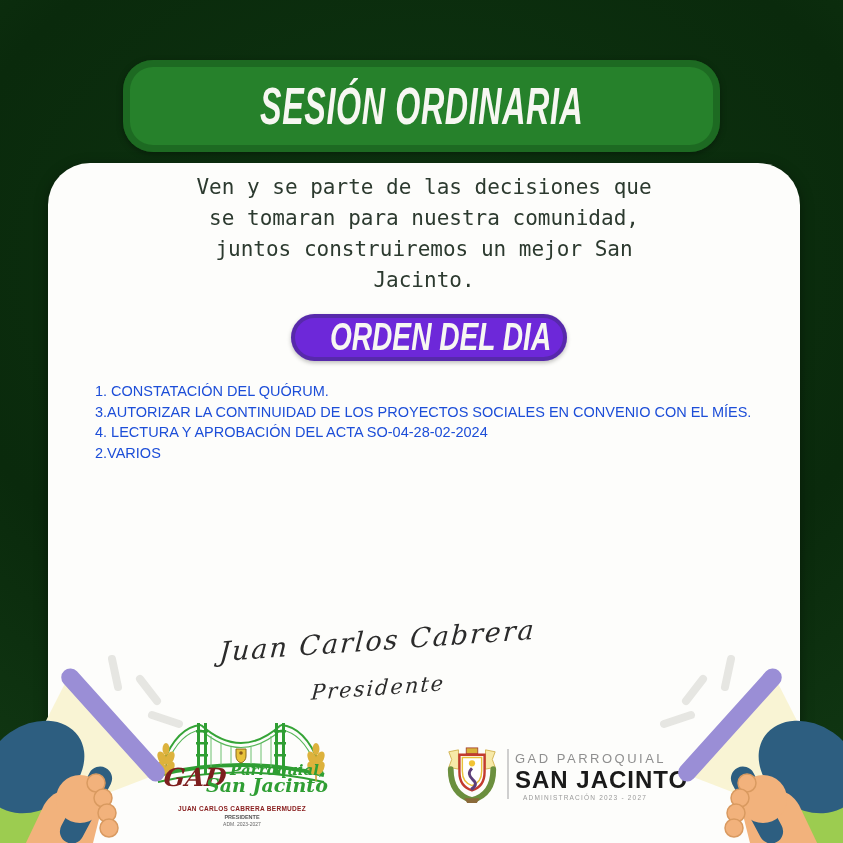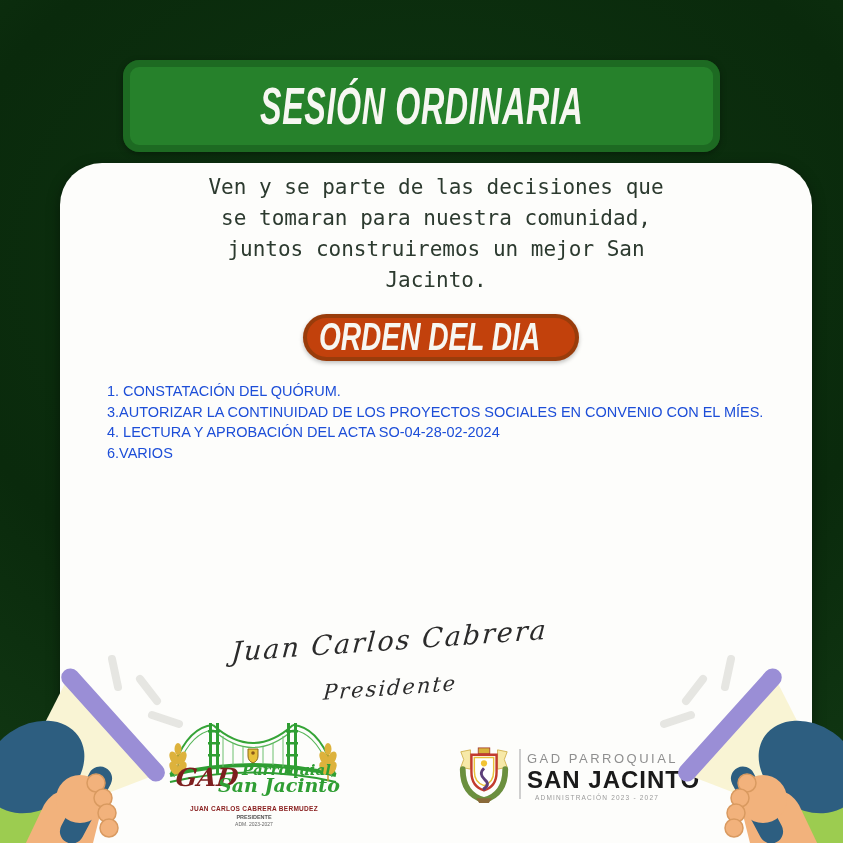--- a/index.html
+++ b/index.html
@@ -8,46 +8,45 @@
     font-family:"Liberation Sans",sans-serif;
     background:#0b2c0d;
   }
   .poster{
     position:relative;width:843px;height:843px;overflow:hidden;
     background:radial-gradient(120% 95% at 50% 32%, #0e3511 0%, #0a2a0c 48%, #164218 100%);
   }
   
   .banner{
     position:absolute;left:123px;top:60px;width:597px;height:92px;
-    background:#26812b;border-radius:16px;
+    background:#26812b;border-radius:30px;
     box-shadow:inset 0 0 0 7px rgba(8,46,10,.28), 0 2px 6px rgba(0,0,0,.35);
     display:flex;align-items:center;justify-content:center;
   }
   .banner-text{
     color:#f7f7f2;font-weight:bold;font-style:italic;font-size:52px;
     letter-spacing:1px;white-space:nowrap;
     display:inline-block;transform:scaleX(.62);transform-origin:center;
   }
   
   .card{
     position:absolute;left:48px;top:163px;width:752px;height:680px;
     background:#fdfdfb;border-radius:42px 42px 0 0;
     box-shadow:0 4px 14px rgba(0,0,0,.4);
-    margin-left:12px;
   }
   .intro{
     position:absolute;left:80px;top:9px;width:592px;
     text-align:center;font-family:"DejaVu Sans Mono",monospace;
     font-size:21px;line-height:31px;color:#2c3a2f;white-space:pre-line;
   }
   .pill{
     position:absolute;left:243px;top:151px;width:276px;height:47px;
-    background:#c2410c;border-radius:24px;
+    background:#6d28d9;border-radius:24px;
     box-shadow:inset 0 0 0 4px rgba(8,46,10,.22), 0 2px 4px rgba(0,0,0,.25);
-    display:flex;align-items:center;justify-content:flex-end;
+    display:flex;align-items:center;justify-content:flex-start;
   }
   .pill-text{
     color:#f7f7f2;font-weight:bold;font-style:italic;font-size:38px;
     white-space:nowrap;display:inline-block;transform:scaleX(.74);transform-origin:center;
   }
   .agenda{
     position:absolute;left:47px;top:218px;width:706px;
     font-size:14.5px;line-height:20.5px;color:#1d4ed8;
   }
   .agenda-item{white-space:pre-wrap;padding-left:22px;text-indent:-22px;}
@@ -124,21 +123,21 @@
 Jacinto.</div>
 
     <div class="pill">
       <span class="pill-text">ORDEN DEL DIA</span>
     </div>
 
     <div class="agenda">
         <div class="agenda-item">1. CONSTATACIÓN DEL QUÓRUM.</div>
         <div class="agenda-item">3.AUTORIZAR LA CONTINUIDAD DE LOS PROYECTOS SOCIALES EN CONVENIO CON EL MÍES.</div>
         <div class="agenda-item">4. LECTURA Y APROBACIÓN DEL ACTA SO-04-28-02-2024</div>
-        <div class="agenda-item">6.VARIOS</div>
+        <div class="agenda-item">2.VARIOS</div>
       </div>
 
 
     <div class="signature">
       <div><span class="sig-name">Juan Carlos Cabrera</span></div>
       <div><span class="sig-role">Presidente</span></div>
     </div>
 
     <div class="logo-left">
       <svg width="170" height="64" viewBox="0 0 170 64">

